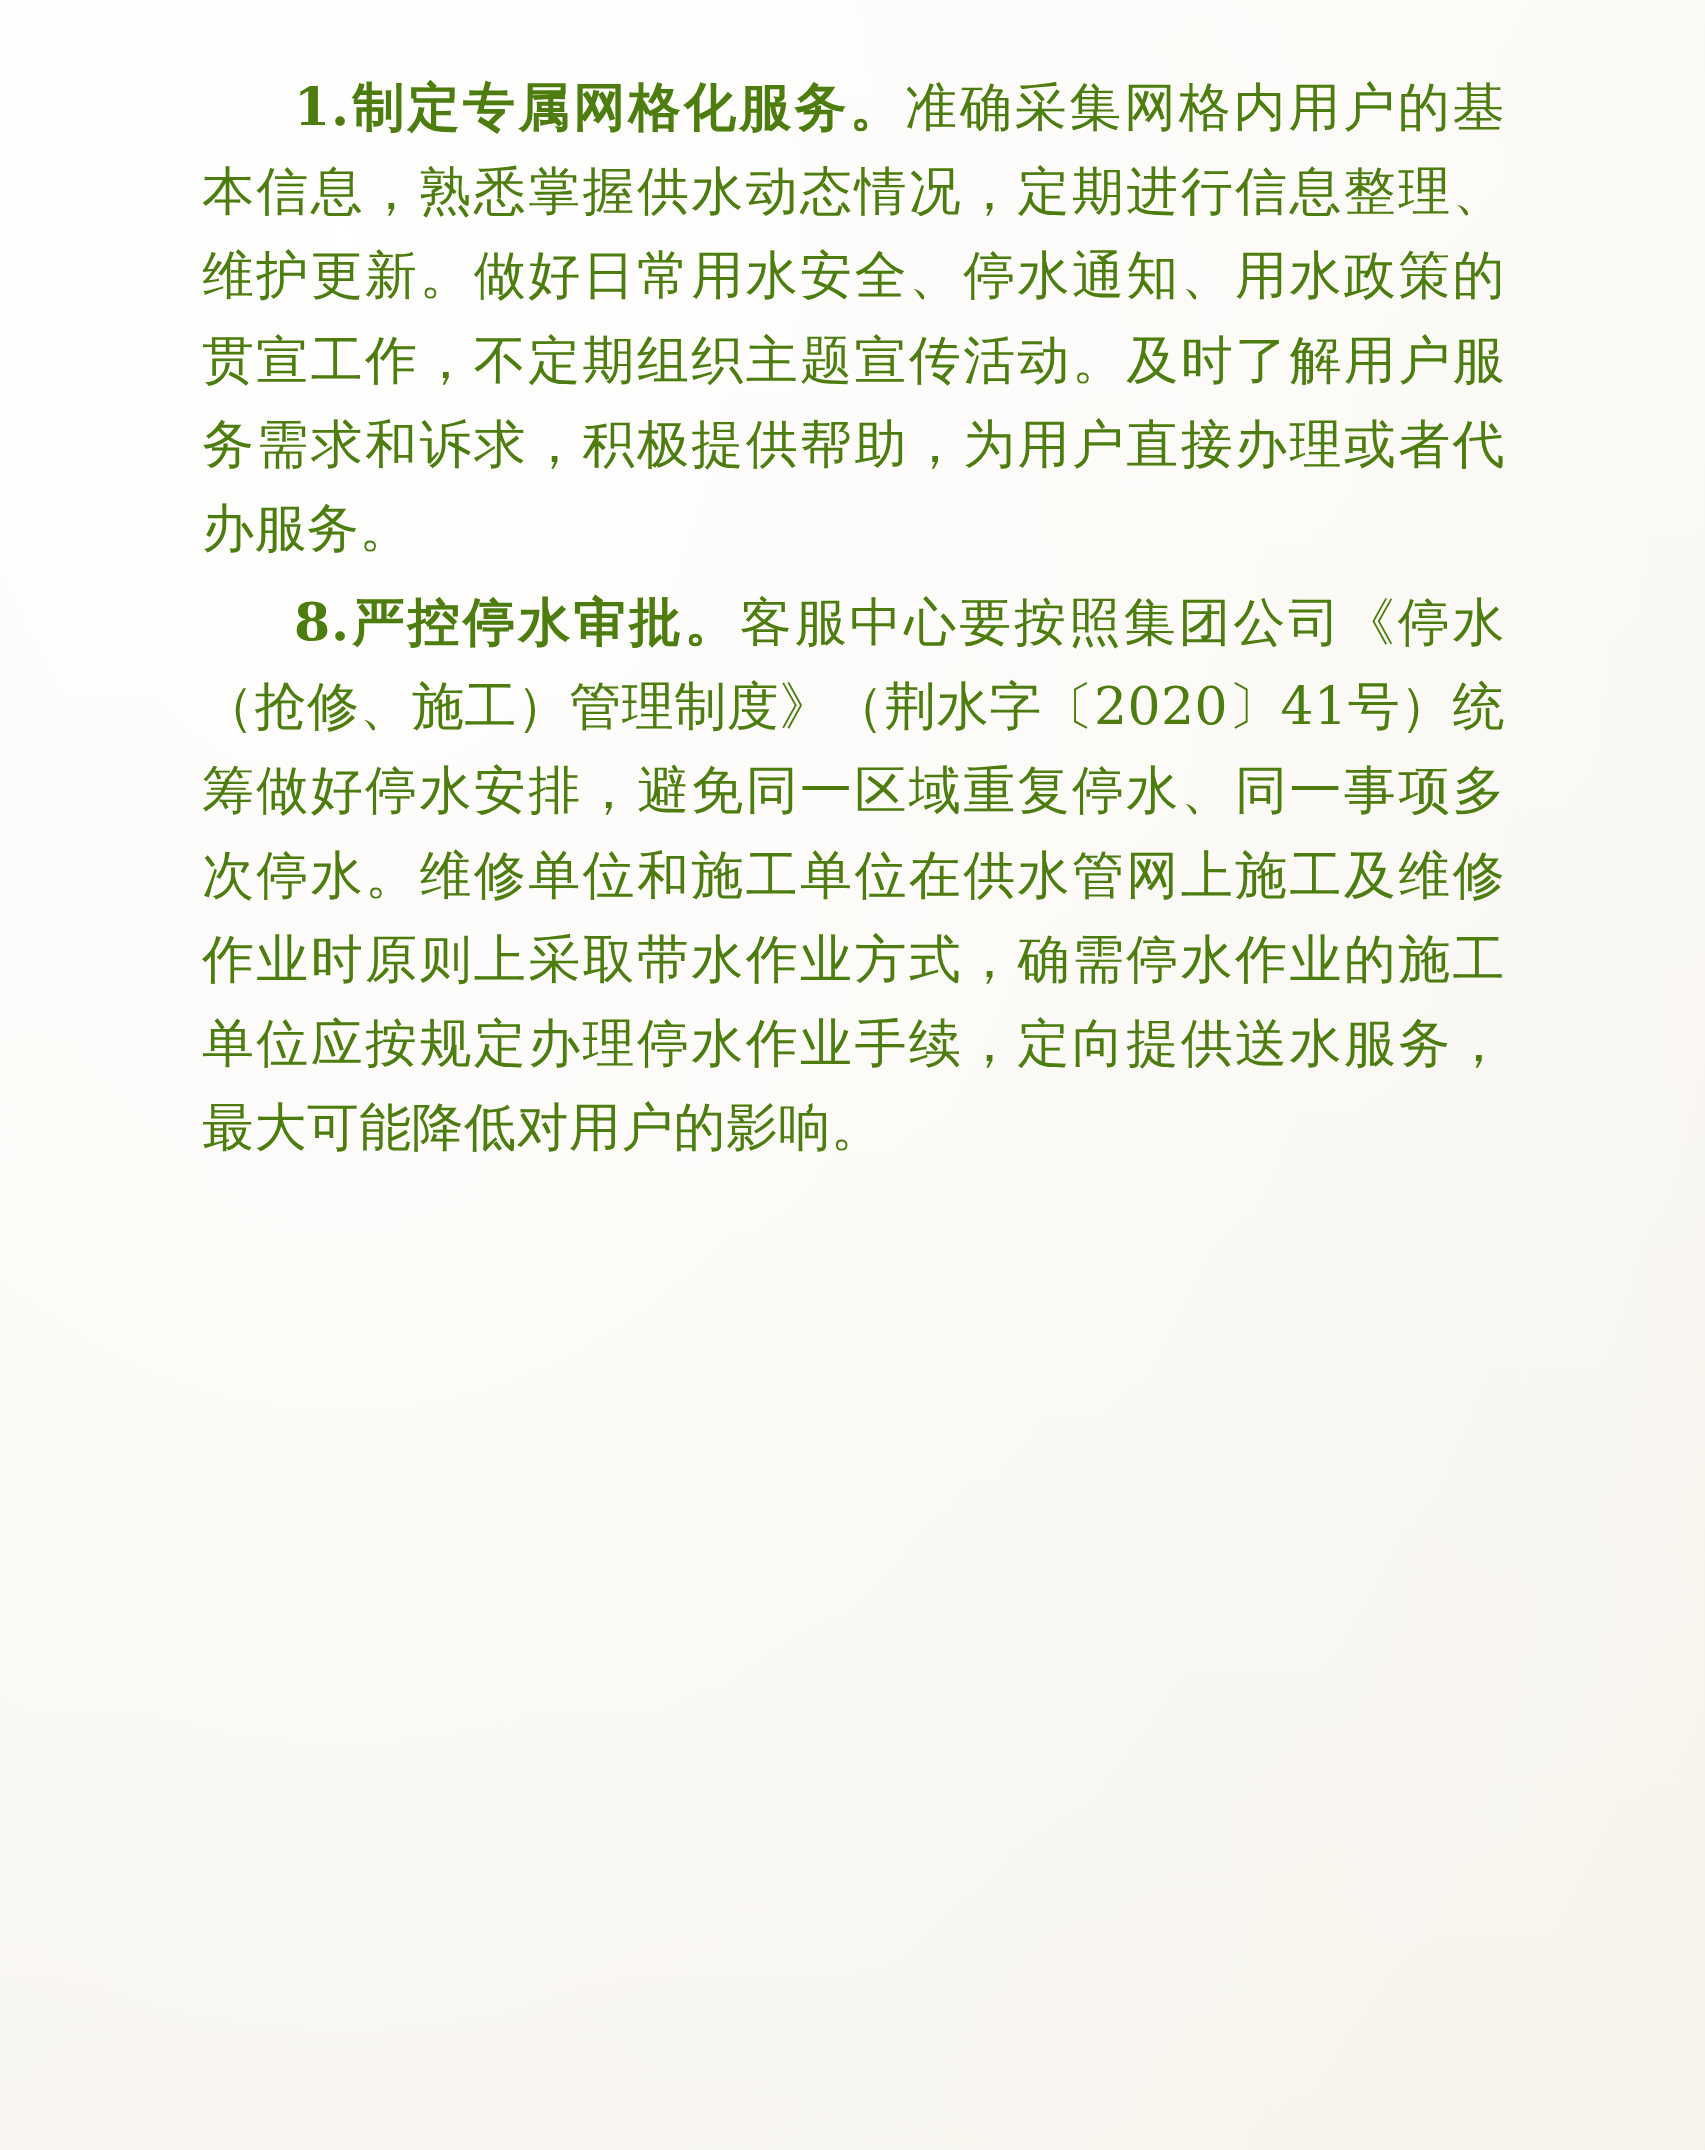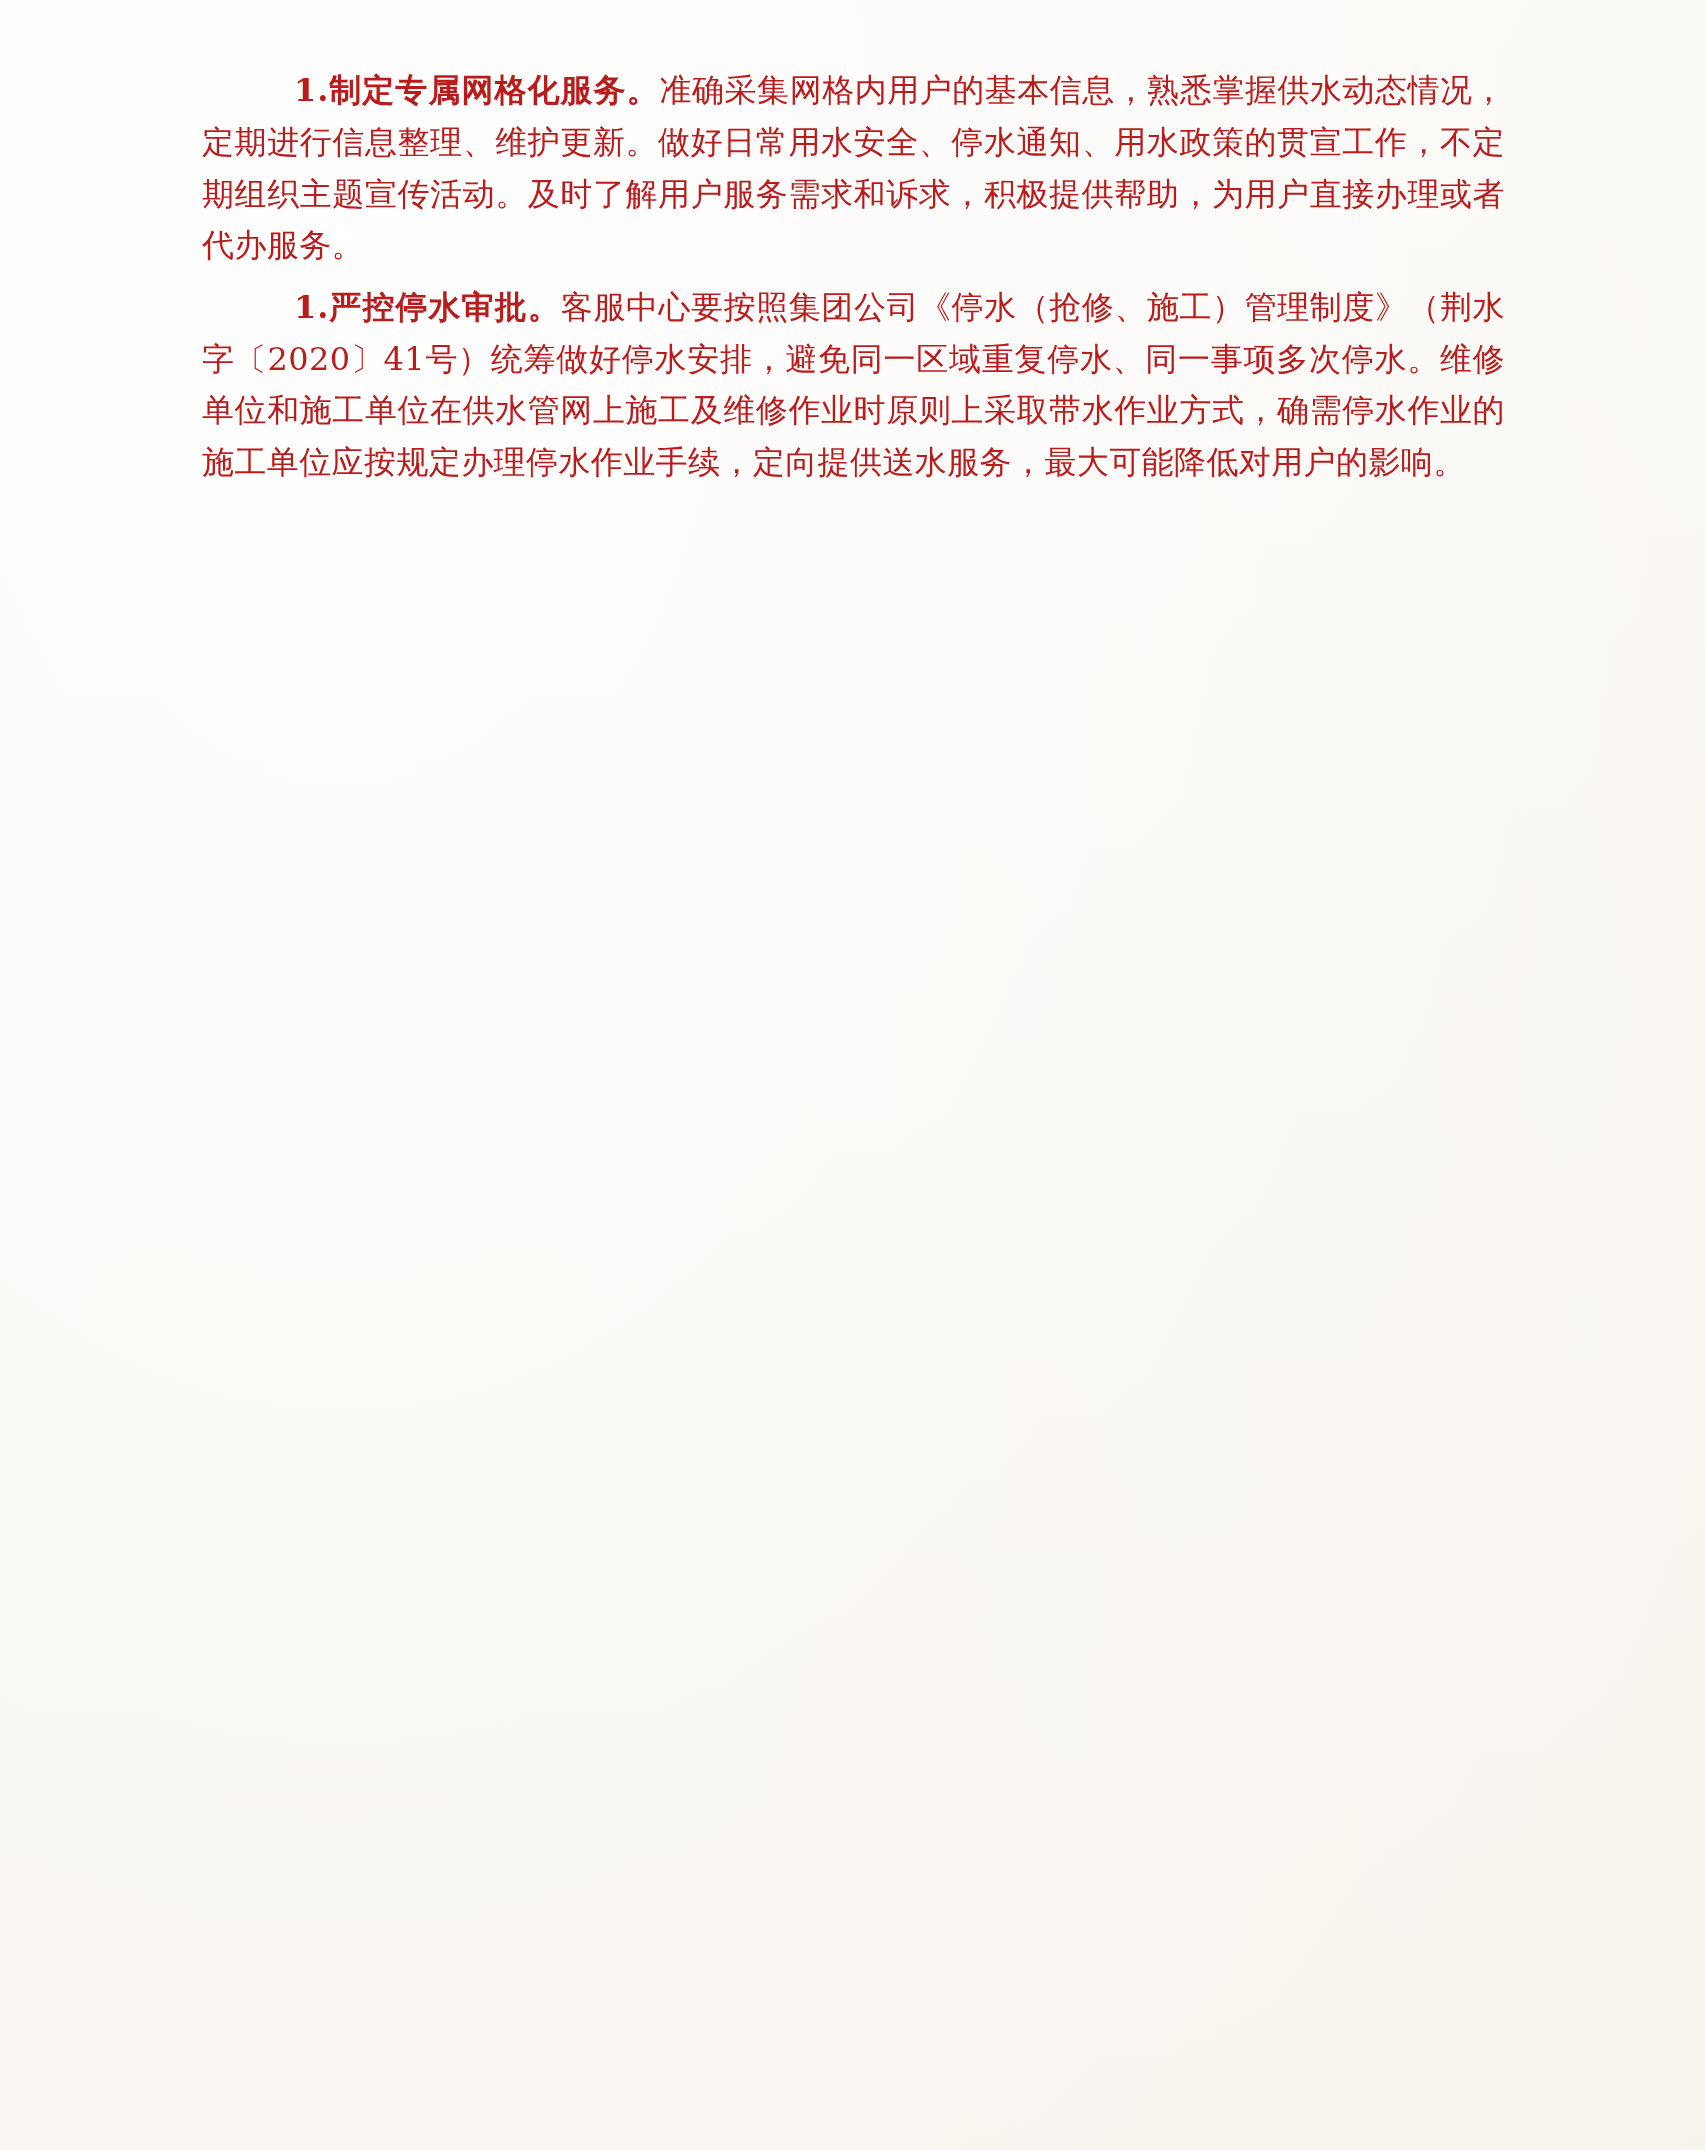--- a/index.html
+++ b/index.html
@@ -26,23 +26,23 @@
       linear-gradient(180deg, #fdfcfa 0%, #faf8f4 50%, #f7f4ee 100%);
     pointer-events: none;
   }
   .content {
     position: absolute;
     left: 202px;
     top: 65px;
     width: 1303px;
   }
   .para {
-    font-size: 32px;
+    font-size: 52px;
     line-height: 1.62;
-    color: #b91c1c;
+    color: #4d7c0f;
     text-align: justify;
     text-justify: inter-ideograph;
     margin: 0 0 9.5px 0;
     letter-spacing: 0.4px;
     font-family: "DejaVu Serif", "Liberation Serif", serif;
   }
   .para .lead {
     font-weight: bold;
     letter-spacing: 0.9px;
   }
@@ -59,20 +59,20 @@
 
   <div class="content">
 
     <p class="para">
       <span class="indent"></span><span class="lead">1.制定专属网格化服务。</span><span>准确采集网格内用户的基本信息，熟悉掌握供水动态情况，定期进行信息整理、维护更新。做好日常用水安全、停水通知、用水政策的贯宣工作，不定期组织主题宣传活动。及时了解用户服务需求和诉求，积极提供帮助，为用户直接办理或者代办服务。</span>
     </p>
 
 
 
     <p class="para">
-      <span class="indent"></span><span class="lead">1.严控停水审批。</span><span>客服中心要按照集团公司《停水（抢修、施工）管理制度》（荆水字〔2020〕41号）统筹做好停水安排，避免同一区域重复停水、同一事项多次停水。维修单位和施工单位在供水管网上施工及维修作业时原则上采取带水作业方式，确需停水作业的施工单位应按规定办理停水作业手续，定向提供送水服务，最大可能降低对用户的影响。</span>
+      <span class="indent"></span><span class="lead">8.严控停水审批。</span><span>客服中心要按照集团公司《停水（抢修、施工）管理制度》（荆水字〔2020〕41号）统筹做好停水安排，避免同一区域重复停水、同一事项多次停水。维修单位和施工单位在供水管网上施工及维修作业时原则上采取带水作业方式，确需停水作业的施工单位应按规定办理停水作业手续，定向提供送水服务，最大可能降低对用户的影响。</span>
     </p>
 
 
   </div>
 
 </div>
 
 
 </body></html>

